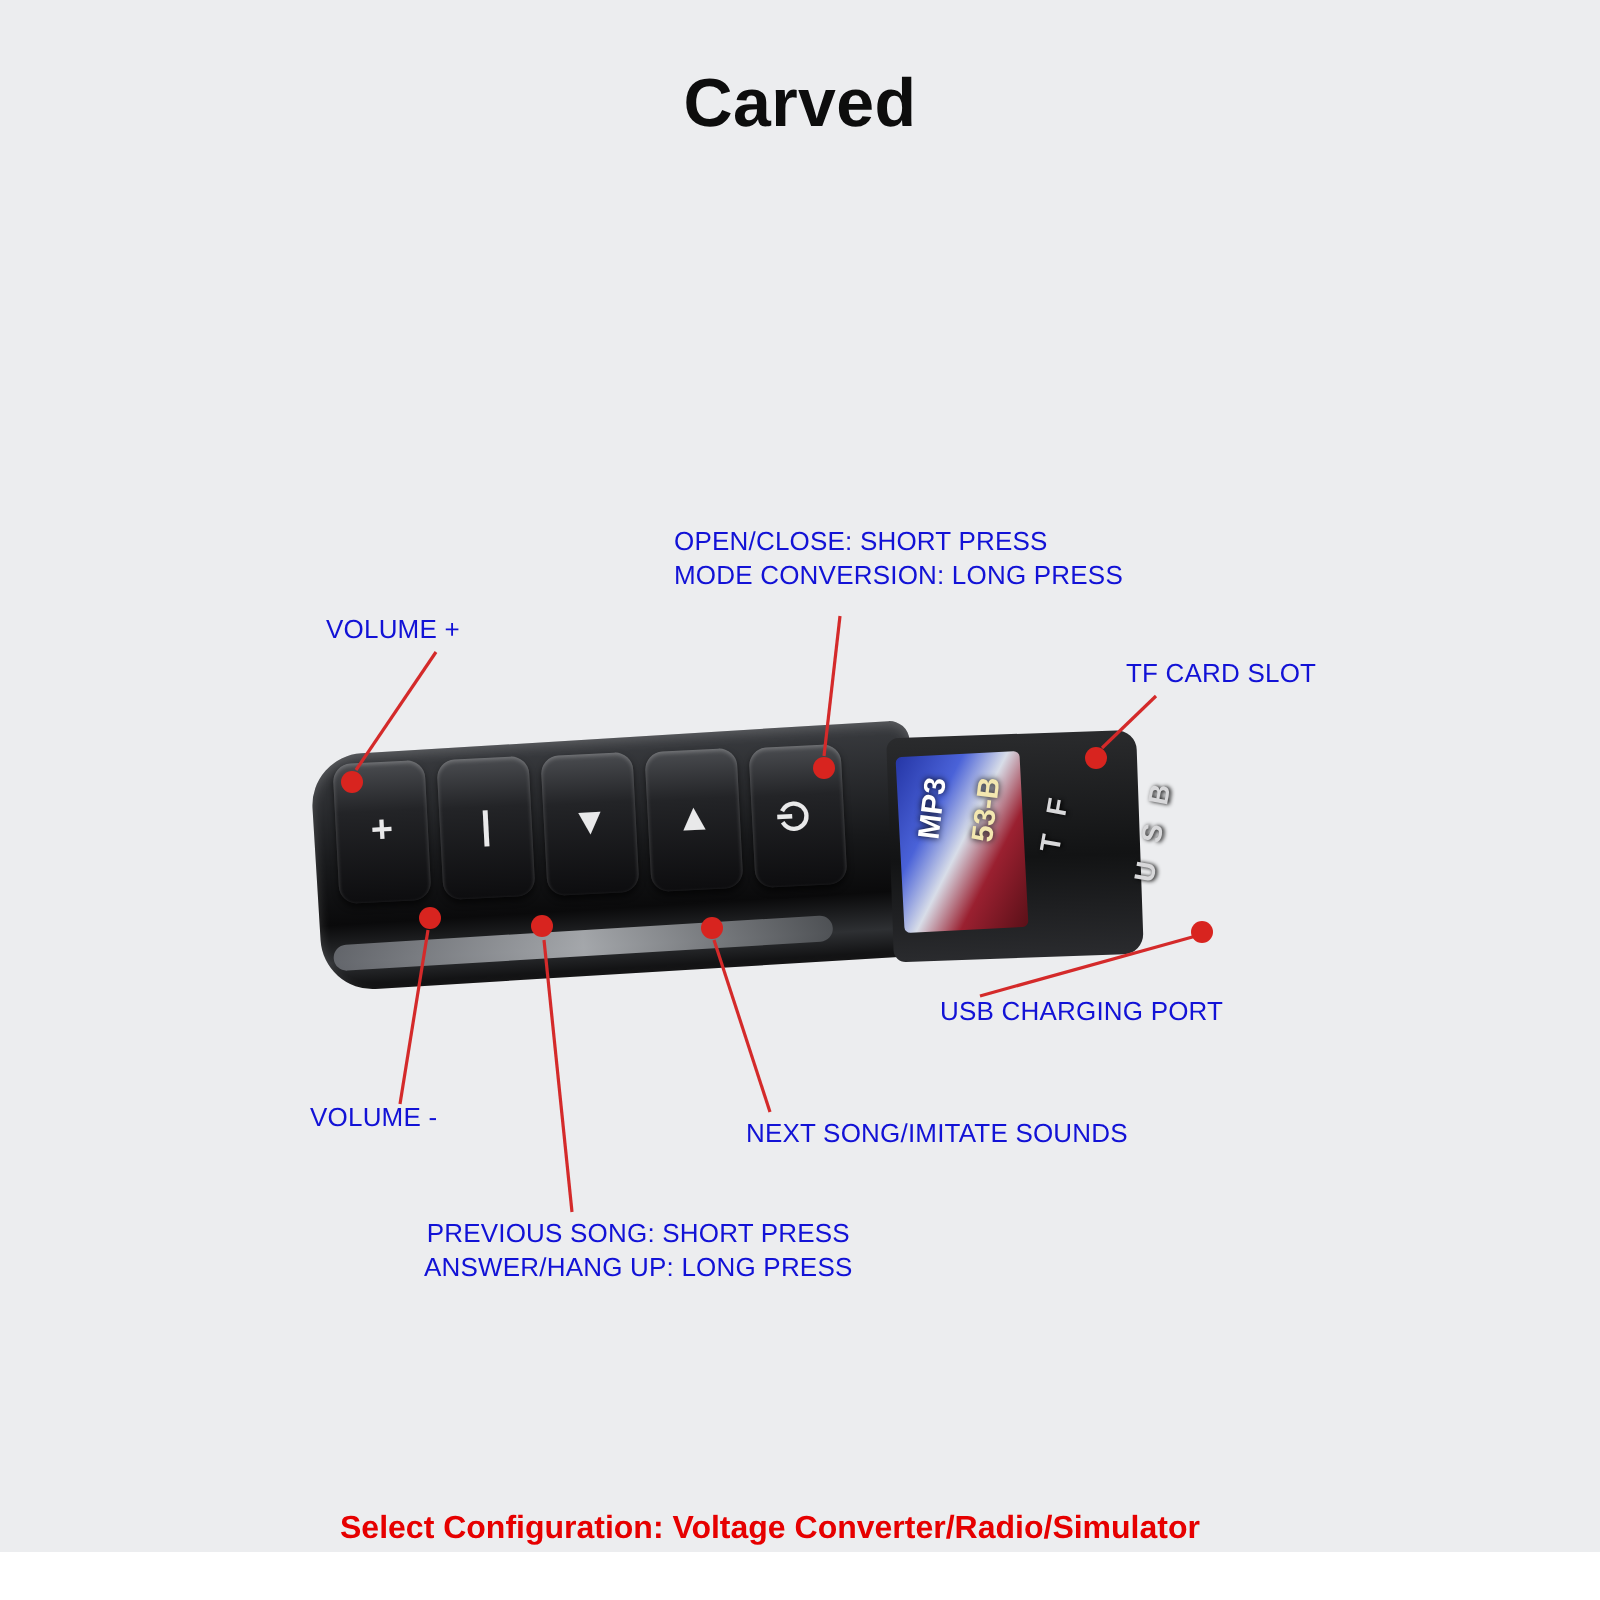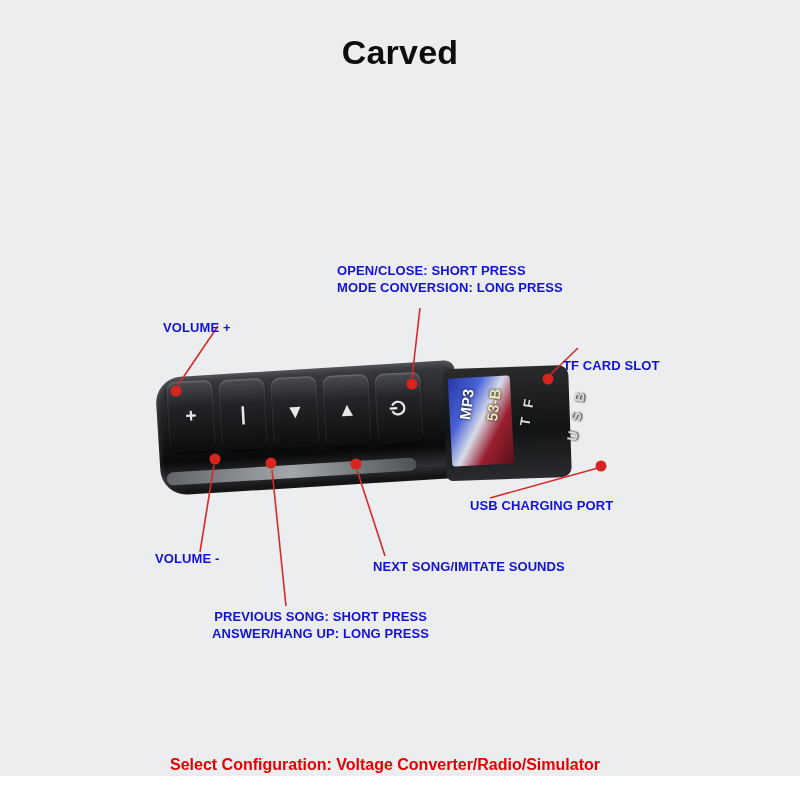--- a/index.html
+++ b/index.html
@@ -30,21 +30,21 @@
     letter-spacing: 0.2px;
   }
   .title .line1 { display: block; }
   .title .line2 { display: block; }
 
   
   .label {
     position: absolute;
     color: #1212d6;
     font-size: 13px;
-    font-weight: bold;
+    font-weight: normal;
     line-height: 17px;
     white-space: nowrap;
     letter-spacing: 0.1px;
   }
 
   
   .config {
     position: absolute;
     left: 170px;
     top: 730px;
@@ -215,30 +215,30 @@
     <path d="M385 556 L357 470" stroke="#d42a2a" stroke-width="1.6" fill="none"></path>
     <circle cx="356" cy="464" r="5.5" fill="#d8241f"></circle>
 
     <path d="M200 552 L214 465" stroke="#d42a2a" stroke-width="1.6" fill="none"></path>
     <circle cx="215" cy="459" r="5.5" fill="#d8241f"></circle>
 
     <path d="M286 606 L272 470" stroke="#d42a2a" stroke-width="1.6" fill="none"></path>
     <circle cx="271" cy="463" r="5.5" fill="#d8241f"></circle>
   </svg>
 
-  <div class="label" style="left:163px; top:306px;margin-top:13px;">
+  <div class="label" style="left:163px; top:306px;">
     <span>VOLUME +</span>
   </div>
 
   <div class="label" style="left:337px; top:262px;">
     <span>OPEN/CLOSE: SHORT PRESS</span><br>
     <span>MODE CONVERSION: LONG PRESS</span>
   </div>
 
-  <div class="label" style="left:563px; top:328px;margin-top:29px;">
+  <div class="label" style="left:563px; top:328px;">
     <span>TF CARD SLOT</span>
   </div>
 
   <div class="label" style="left:470px; top:497px;">
     <span>USB CHARGING PORT</span>
   </div>
 
   <div class="label" style="left:373px; top:558px;">
     <span>NEXT SONG/IMITATE SOUNDS</span>
   </div>

